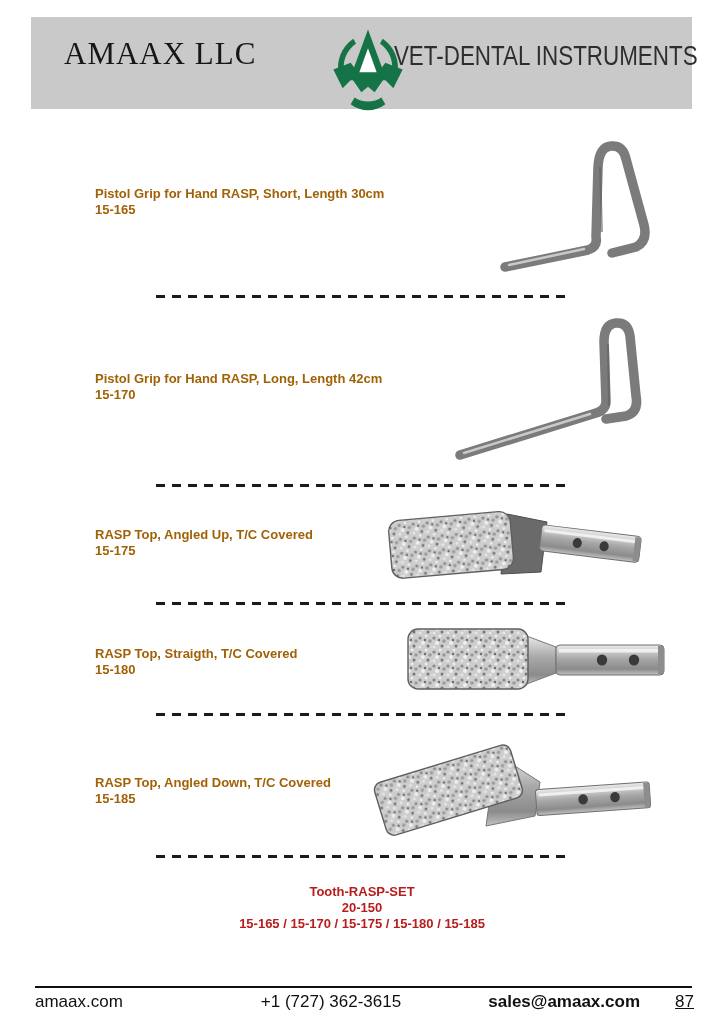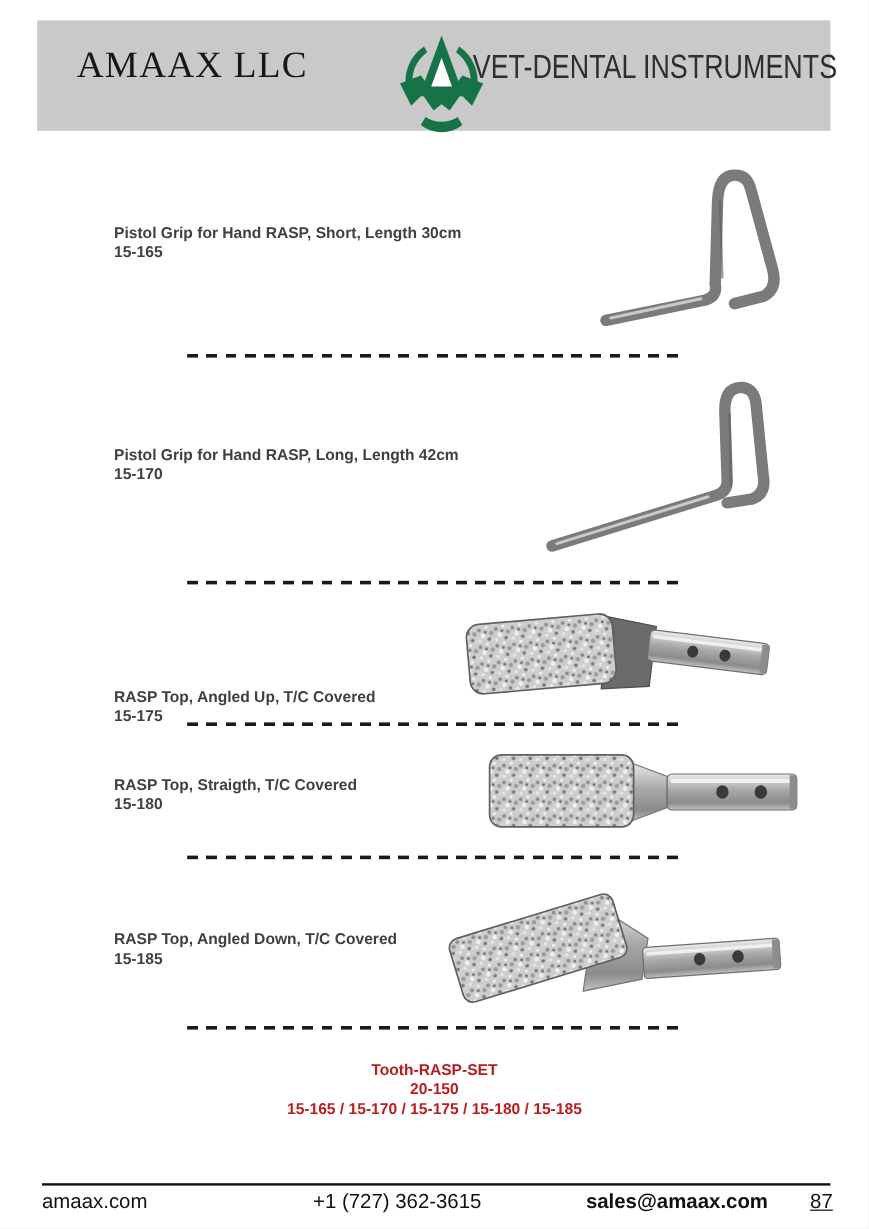--- a/index.html
+++ b/index.html
@@ -15,21 +15,21 @@
     font-family:"Liberation Serif", serif;font-size:31px;font-weight:400;
     letter-spacing:1px;color:#161616;white-space:nowrap;
   }
   .brand-title{
     position:absolute;right:26px;top:40px;
     font-size:28px;font-weight:400;color:#2e2e2e;white-space:nowrap;
     transform:scaleX(0.80);transform-origin:right center;letter-spacing:0px;
   }
   .logo{position:absolute;left:328px;top:20px;width:80px;height:103px;}
   
-  .prod-label{position:absolute;left:95px;font-size:13px;line-height:16px;font-weight:700;color:#404040;}
+  .prod-label{position:absolute;left:95px;font-size:13px;line-height:16px;font-weight:700;color:#a16207;}
   .prod-label .code{font-weight:700;}
   .photo{position:absolute;}
   .divider{
     position:absolute;left:156px;width:412px;height:3px;
     background:repeating-linear-gradient(to right,#1a1a1a 0,#1a1a1a 9px,transparent 9px,transparent 16px);
   }
   
   .set-block{position:absolute;left:0;top:884px;width:724px;text-align:center;
     font-size:13px;line-height:16px;font-weight:700;color:#b91c1c;}
   .set-block .grp2{margin-top:6px;}
@@ -85,21 +85,21 @@
     <div class="code">15-170</div>
   </div>
   <svg class="photo" style="left:446px;top:316px;" width="212" height="148" viewBox="0 0 212 148" aria-hidden="true">
     <path d="M14 139 L150 97 Q160 94 160 85 L158 26 Q158 8 170 7 Q182 6 184 20 L190 80 Q193 96 180 100 L160 103" fill="none" stroke="#7b7b7b" stroke-width="9.5" stroke-linecap="round" stroke-linejoin="round"></path>
     <path d="M18 137 L144 98" fill="none" stroke="#c9c9c9" stroke-width="2.5" stroke-linecap="round"></path>
     <path d="M162 28 L163 90" fill="none" stroke="#5f5f5f" stroke-width="2" opacity="0.6"></path>
   </svg>
 
   <div class="divider" style="top:484px;"></div>
 
-  <div class="prod-label" style="top:527px;margin-top:46px;">
+  <div class="prod-label" style="top:527px;">
     <div>RASP Top, Angled Up, T/C Covered</div>
     <div class="code">15-175</div>
   </div>
   <svg class="photo" style="left:385px;top:504px;" width="275" height="90" viewBox="0 0 275 90" aria-hidden="true">
     <defs>
       <pattern id="sp3" width="14" height="14" patternUnits="userSpaceOnUse">
         <rect width="14" height="14" fill="#cdcdcd"></rect>
         <circle cx="2" cy="3" r="1.6" fill="#8a8a8a"></circle>
           <circle cx="8" cy="1" r="1.3" fill="#f2f2f2"></circle>
         <circle cx="12" cy="6" r="1.8" fill="#9b9b9b"></circle>

